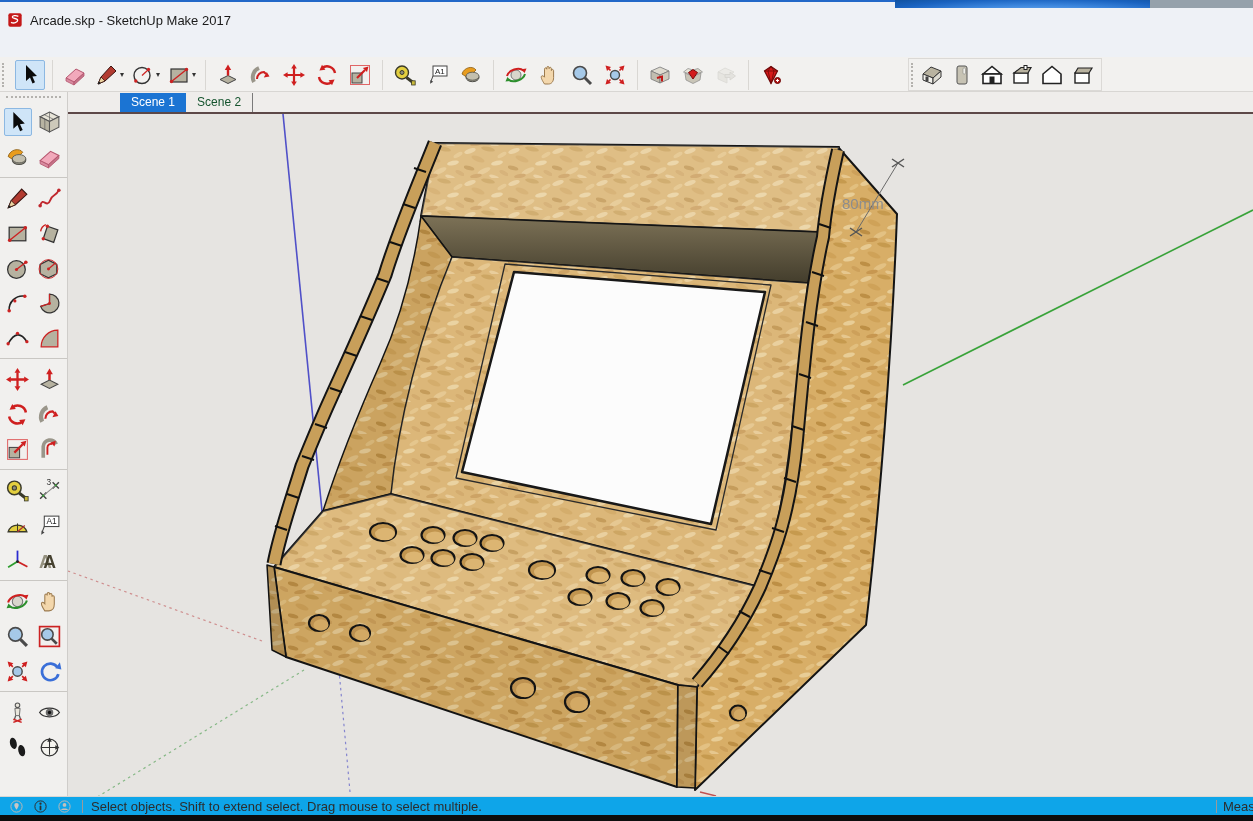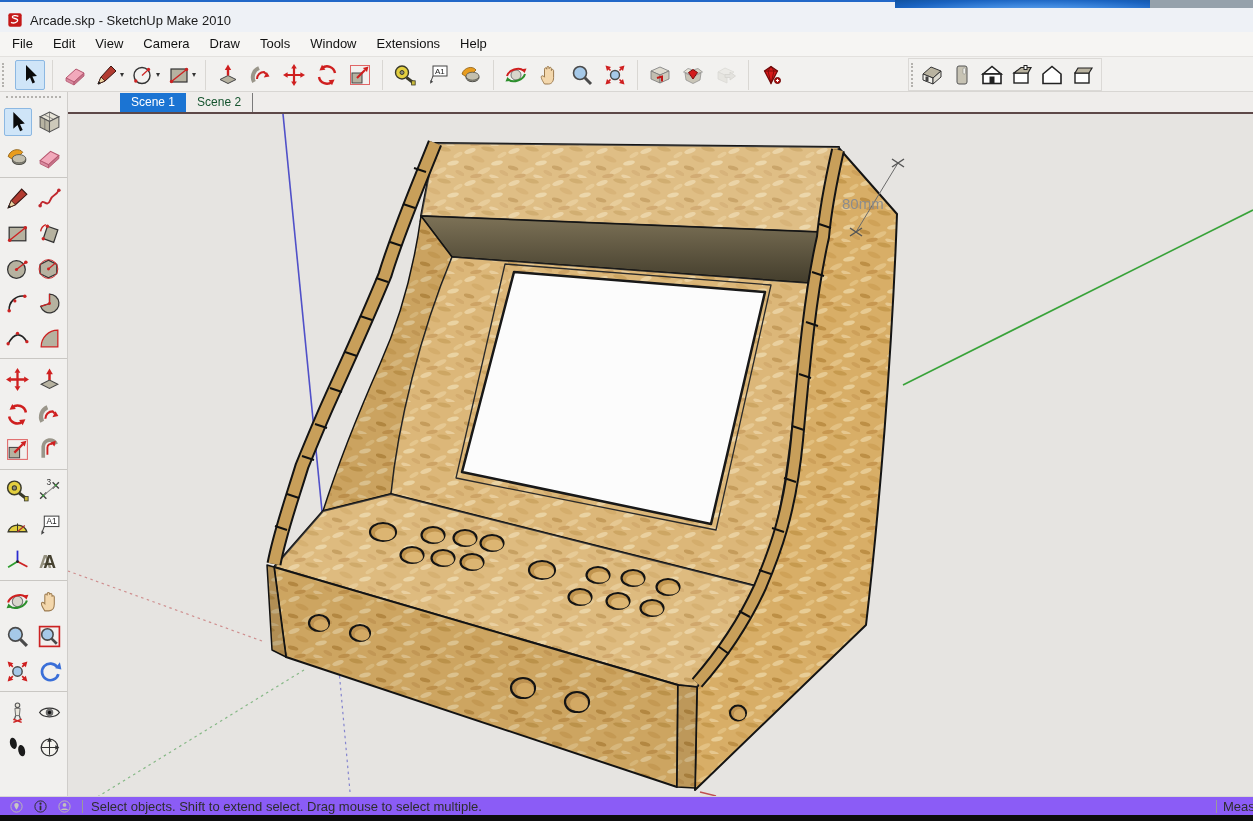--- a/index.html
+++ b/index.html
@@ -46,21 +46,21 @@
   .sb-group{display:grid;grid-template-columns:repeat(2,1fr);gap:7px 0;justify-items:center;
     padding:6px 2px;border-bottom:1px solid #c9c7c3;}
   .sb-group:last-child{border-bottom:none;}
   .sb-tool{width:28px;height:28px;display:flex;align-items:center;justify-content:center;
     background:transparent;border:1px solid transparent;padding:0;cursor:pointer;}
   .sb-tool .icon{width:25px;height:25px;}
   .sb-tool.active{background:#cfe5f8;border-color:#8cb8e2;border-radius:2px;}
   
   #viewport{position:absolute;left:68px;top:114px;width:1185px;height:586px;background:#e6e4e1;}
   
-  #statusbar{position:absolute;left:0;top:796px;width:1253px;height:19px;background:#8b5cf6;
+  #statusbar{position:absolute;left:0;top:796px;width:1253px;height:19px;background:#0ea5e9;
     border-top:1px solid #d8d6d3;display:flex;align-items:center;font-size:13px;color:#2d2d2d;}
   #statusbar .sicon{width:15px;height:15px;margin-left:9px;}
   #statusbar .sep{width:1px;height:13px;background:#9a9a9a;margin:0 8px 0 10px;}
   #status-msg{white-space:nowrap;}
   #measure-box{margin-left:auto;display:flex;align-items:center;overflow:hidden;width:37px;flex-shrink:0;}
   #measure-box .sep2{width:1px;height:13px;background:#9a9a9a;margin-right:6px;flex-shrink:0;}
   #bottomstrip{position:absolute;left:0;top:815px;width:1253px;height:6px;background:#0d0d0d;}
 </style>
 </head>
 <body>
@@ -350,34 +350,23 @@
   <div id="desktop">
     <div class="blue-line"></div>
     <div class="bloom"></div>
     <div class="gray"></div>
   </div>
 
   <div id="titlebar">
     <svg class="icon" width="16" height="16" viewBox="0 0 24 24">
         <use href="#ic-skp-logo"></use>
       </svg>
-    <span class="ttext">Arcade.skp - SketchUp Make 2010</span>
+    <span class="ttext">Arcade.skp - SketchUp Make 2017</span>
   </div>
 
-  <div id="menubar">
-      <div class="menu-item">File</div>
-      <div class="menu-item">Edit</div>
-      <div class="menu-item">View</div>
-      <div class="menu-item">Camera</div>
-      <div class="menu-item">Draw</div>
-      <div class="menu-item">Tools</div>
-      <div class="menu-item">Window</div>
-      <div class="menu-item">Extensions</div>
-      <div class="menu-item">Help</div>
-    </div>
 
   <div id="toolbar">
     <div class="tb-box" id="tb-main">
       <div class="handle"></div>
     <div class="tb-group">
           <button class="tool active">
             <svg viewBox="0 0 24 24" class="icon">
               <use href="#ic-cursor"></use>
             </svg>
           </button>

